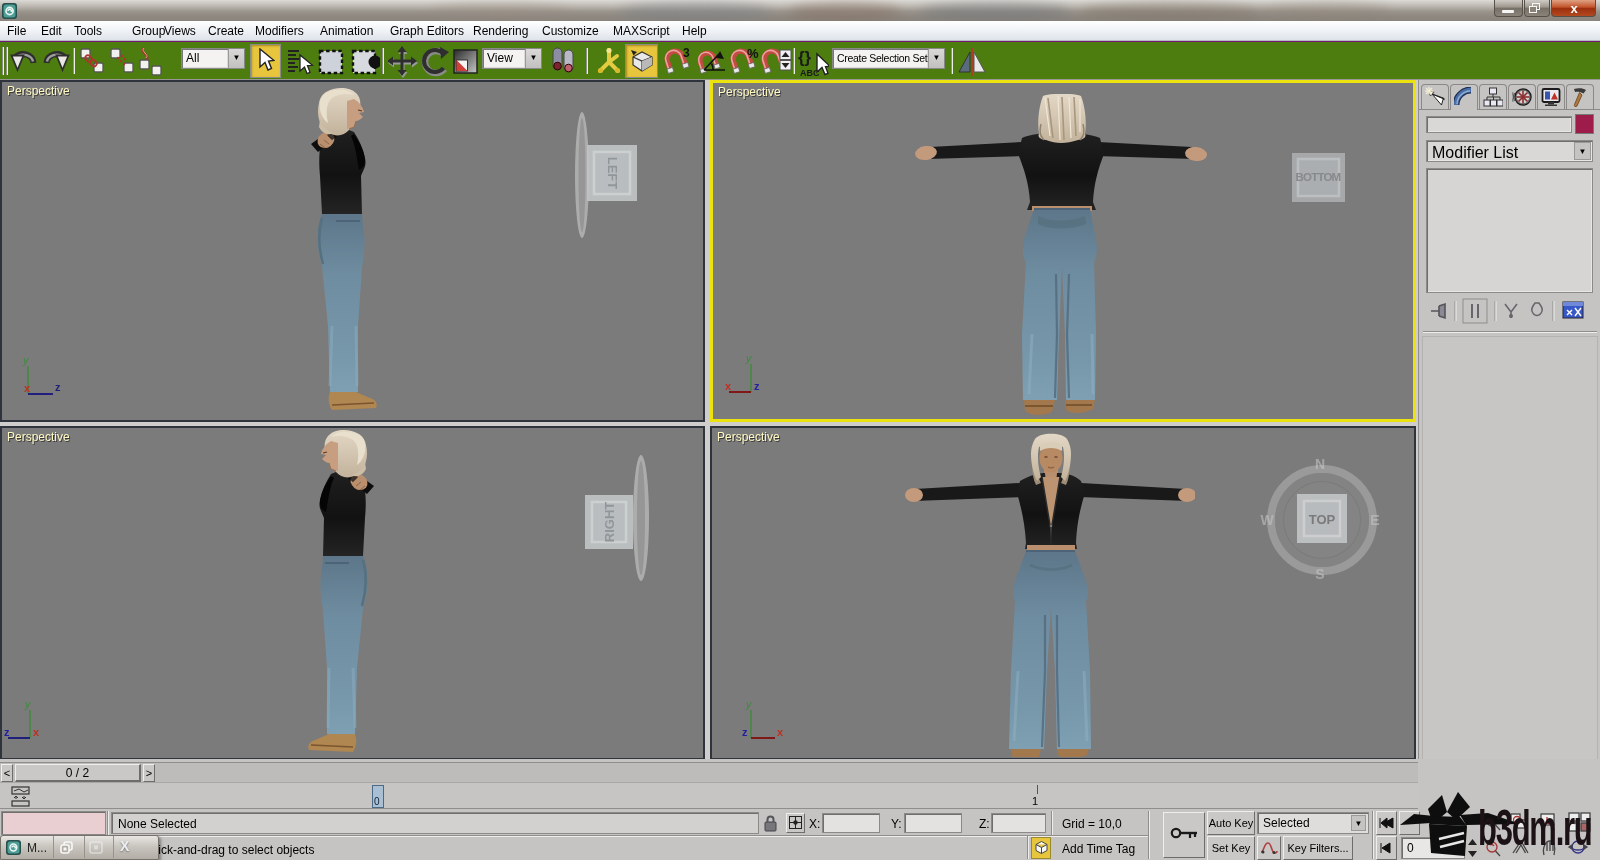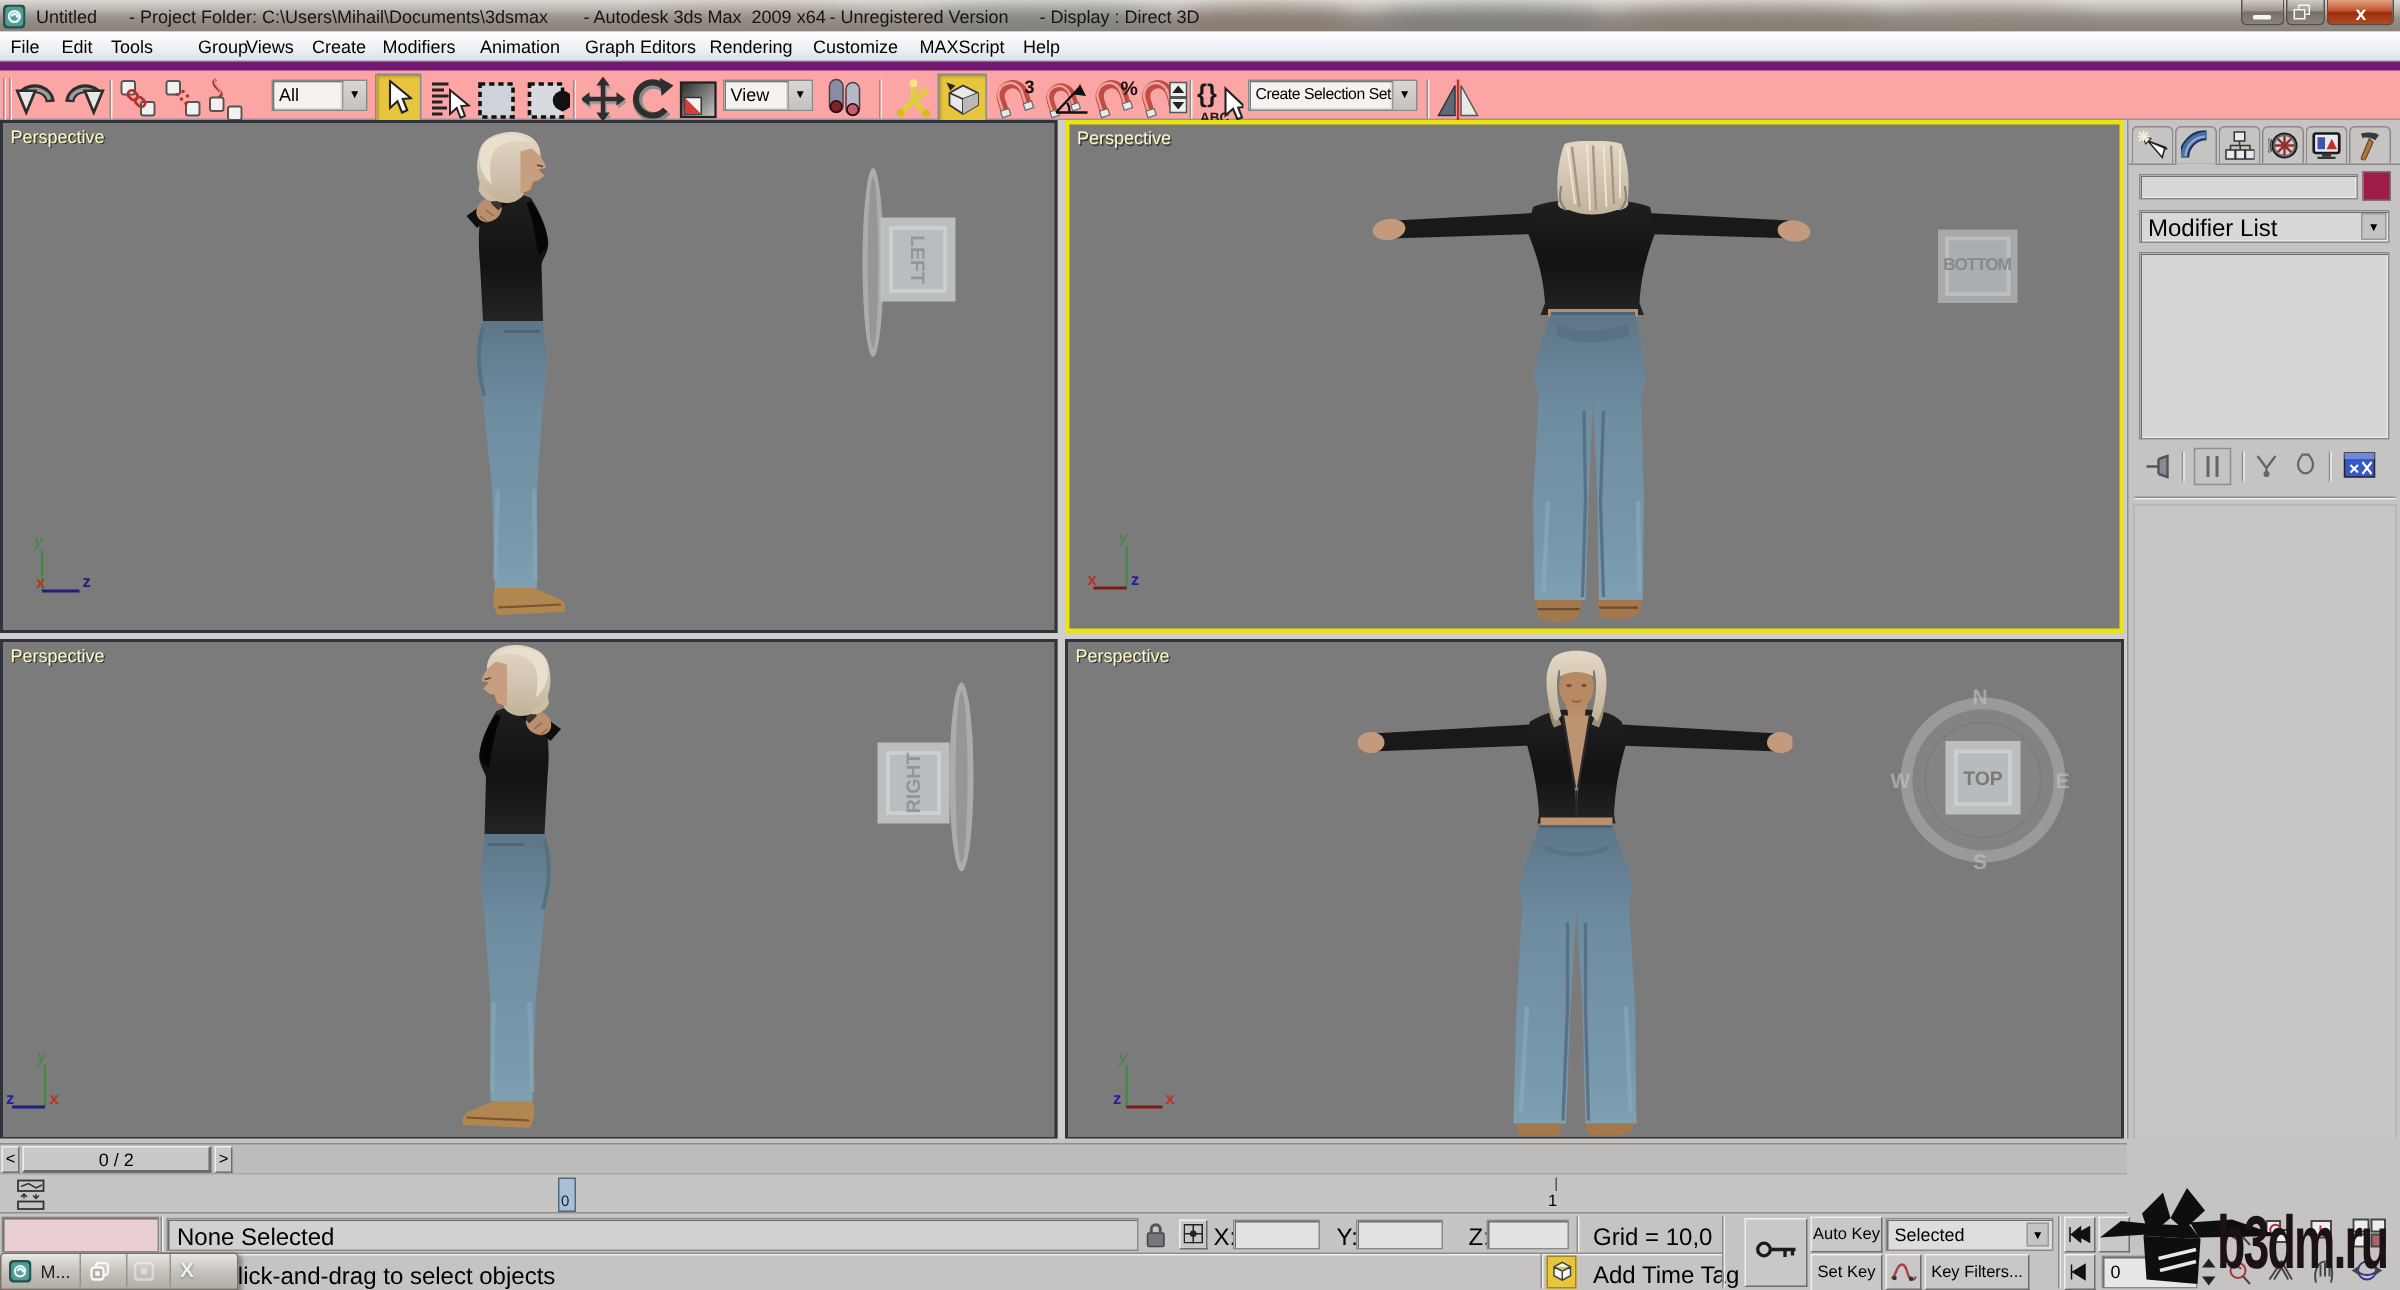--- a/index.html
+++ b/index.html
@@ -16,22 +16,22 @@
 #titletext span { position:absolute; top:0; }
 
 .winbtn { position:absolute; top:0; height:17px; border:1px solid #565049; border-top:none;
   border-radius:0 0 4px 4px; background:linear-gradient(#cfcbc5 0%, #9d968d 45%, #767066 50%, #8a837a 100%); }
 #btnclose { background:linear-gradient(#dfa183 0%, #c2532a 45%, #9c2f0e 52%, #b24a20 100%); }
 
 #menubar { left:0; top:21px; width:1600px; height:20px;
   background:linear-gradient(#ffffff, #eef1f5 55%, #dfe3ea); border-bottom:1px solid #b7bac1; }
 #menubar span { position:absolute; top:3px; font-size:12px; color:#000; }
 
-#toolbar { left:0; top:41px; width:1600px; height:39px; background:#fca5a5;
-  border-top:6px solid #701a75; border-bottom:1px solid #989795; }
+#toolbar { left:0; top:41px; width:1600px; height:39px; background:#4d7c0f;
+  border-top:1px solid #701a75; border-bottom:1px solid #989795; }
 .tsep { position:absolute; top:6px; height:26px; width:2px;
   border-left:1px solid #8f8e8c; border-right:1px solid #eeedeb; }
 .tbtn-y { position:absolute; background:#e7c53d; border:1px solid #8a8a8a;
   box-shadow:inset 1px 1px 2px rgba(120,90,0,.55); }
 .combo { position:absolute; background:#dcdbd9; border:1px solid #888;
   box-shadow:inset 1px 1px 0 #77767a; }
 .combo .txt { position:absolute; left:4px; top:2px; font-size:12px; color:#000; }
 .combo .btn { position:absolute; right:0; top:0; bottom:0; width:16px;
   background:linear-gradient(#d9d8d6,#c2c1bf); border-left:1px solid #999;
   color:#000; font-size:8px; text-align:center; line-height:17px; }
@@ -52,44 +52,37 @@
 .sunken { border:1px solid #8b8a88; box-shadow:inset 1px 1px 0 #6f6e6c, inset -1px -1px 0 #e8e7e5; }
 
 #bottom { left:0; top:759px; width:1600px; height:101px; background:#c5c4c2; }
 .rbtn { position:absolute; background:#c9c8c6; border:1px solid #6e6d6b;
   border-top-color:#efeeec; border-left-color:#efeeec; font-size:11px; color:#000;
   text-align:center; }
 .gline-v { position:absolute; width:2px; border-left:1px solid #8f8e8c; border-right:1px solid #eeedeb; }
 .gline-h { position:absolute; height:2px; border-top:1px solid #8f8e8c; border-bottom:1px solid #eeedeb; }
 .field { position:absolute; background:#d2d1cf; border:1px solid #8b8a88;
   box-shadow:inset 1px 1px 0 #6f6e6c; }
-.lbl { position:absolute; font-size:16px; color:#000; }
+.lbl { position:absolute; font-size:12px; color:#000; }
 </style>
 </head>
 <body>
 
 <div id="titlebar" class="ab">
   <div class="blob" style="left:620px;top:2px;width:150px;height:20px;background:#767e86;border-radius:50%;opacity:.4;"></div>
   <div class="blob" style="left:790px;top:2px;width:110px;height:20px;background:#82695a;border-radius:50%;opacity:.4;"></div>
   <div class="blob" style="left:920px;top:2px;width:150px;height:20px;background:#6a7077;border-radius:50%;opacity:.4;"></div>
   <div class="blob" style="left:1080px;top:2px;width:180px;height:20px;background:#7d7264;border-radius:50%;opacity:.4;"></div>
   <div class="blob" style="left:1260px;top:2px;width:130px;height:20px;background:#8d8377;border-radius:50%;opacity:.35;"></div>
   <div class="blob" style="left:430px;top:3px;width:140px;height:18px;background:#9a8d81;border-radius:50%;opacity:.35;"></div>
   <svg class="ab" style="left:2px;top:3px;" width="15" height="17" viewBox="0 0 15 17">
     <rect x="0" y="0" width="15" height="16" rx="3" fill="#274f4d"></rect>
     <rect x="1.5" y="1.5" width="12" height="13" rx="2.5" fill="#4e9e96"></rect>
     <path d="M4 8 a3.6 3.6 0 1 0 7.2 0 a3.6 3.6 0 1 0 -7.2 0 M6 8 a1.7 1.7 0 1 1 3.4 0 l2-.4" stroke="#eaf6f4" stroke-width="1.6" fill="none"></path>
   </svg>
-  <div id="titletext">
-    <span style="left:24px;">Untitled</span>
-    <span style="left:86px;">- Project Folder: C:\Users\Mihail\Documents\3dsmax</span>
-    <span style="left:389px;">- Autodesk 3ds Max&nbsp; 2009 x64</span>
-    <span style="left:553px;">- Unregistered Version</span>
-    <span style="left:693px;">- Display : Direct 3D</span>
-  </div>
   <div class="winbtn" style="left:1494px;width:29px;"></div>
   <div class="winbtn" style="left:1524px;width:26px;"></div>
   <div class="winbtn" id="btnclose" style="left:1551px;width:45px;"></div>
   <div class="ab" style="left:1502px;top:10px;width:12px;height:3px;background:#f5f5f5;border-radius:1px;"></div>
   <div class="ab" style="left:1532px;top:3px;width:8px;height:7px;border:1.4px solid #f5f5f5;"></div>
   <div class="ab" style="left:1529px;top:6px;width:8px;height:7px;border:1.4px solid #f5f5f5;background:#8a837a;"></div>
   <div class="ab" style="left:1566px;top:2px;width:16px;height:13px;color:#fff;font-size:13px;font-weight:bold;text-align:center;line-height:13px;">x</div>
 </div>
 
 <div id="menubar" class="ab">

